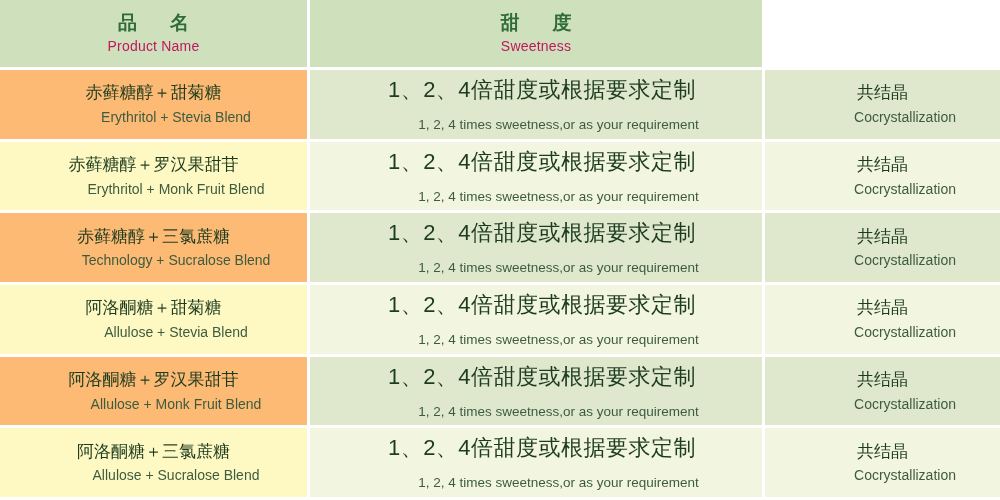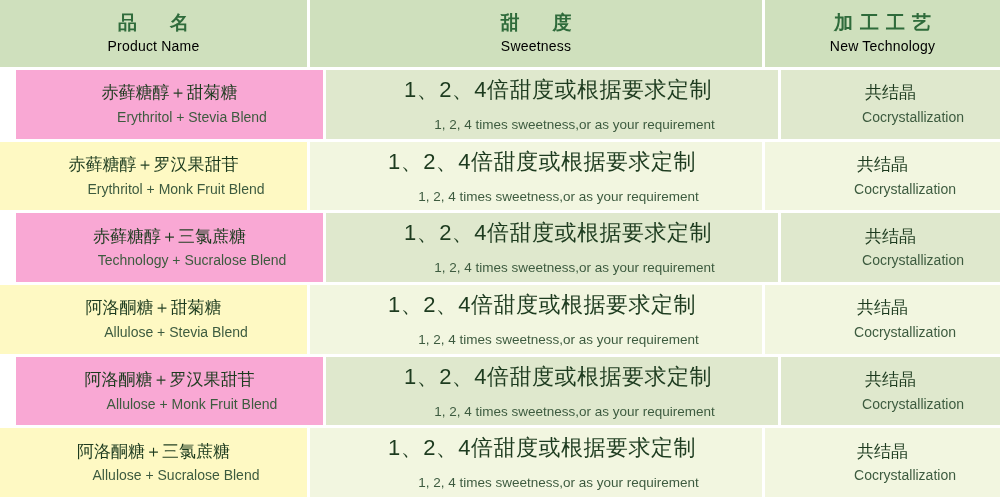--- a/index.html
+++ b/index.html
@@ -55,28 +55,28 @@
   }
   .header-row .cn {
     color: #2f6b3b;
     font-size: 19px;
     letter-spacing: 7px;
     font-weight: bold;
     line-height: 1.35;
     text-indent: 7px;
   }
   .header-row .en {
-    color: #000000;
+    color: #be185d;
     font-size: 14px;
     line-height: 1.5;
     letter-spacing: 0.2px;
   }
 
   
-  .row-even .col-name { background: #f9a8d4; margin-left: 16px; }
+  .row-even .col-name { background: #fdba74; }
   .row-even .col-sweet { background: #dfe8cd; }
   .row-even .col-tech { background: #dfe8cd; }
 
   .row-odd .col-name { background: #fef9c3; }
   .row-odd .col-sweet { background: #f2f6e0; }
   .row-odd .col-tech { background: #f2f6e0; }
 
   .cn-main {
     color: #1d3b1f;
     font-size: 17px;
@@ -102,24 +102,20 @@
 
   <div class="row header-row">
     <div class="cell col-name">
       <div class="cn">品　名</div>
       <div class="en">Product Name</div>
     </div>
     <div class="cell col-sweet">
       <div class="cn">甜　度</div>
       <div class="en">Sweetness</div>
     </div>
-    <div class="cell col-tech">
-      <div class="cn">加工工艺</div>
-      <div class="en">New Technology</div>
-    </div>
   </div>
 
   <div class="row body-row row-even">
     <div class="cell col-name">
       <div class="cn-main">赤藓糖醇＋甜菊糖</div>
       <div class="en-main">Erythritol + Stevia Blend</div>
     </div>
     <div class="cell col-sweet">
       <div class="cn-main">1、2、4倍甜度或根据要求定制</div>
       <div class="en-main">1, 2, 4 times sweetness,or as your requirement</div>

